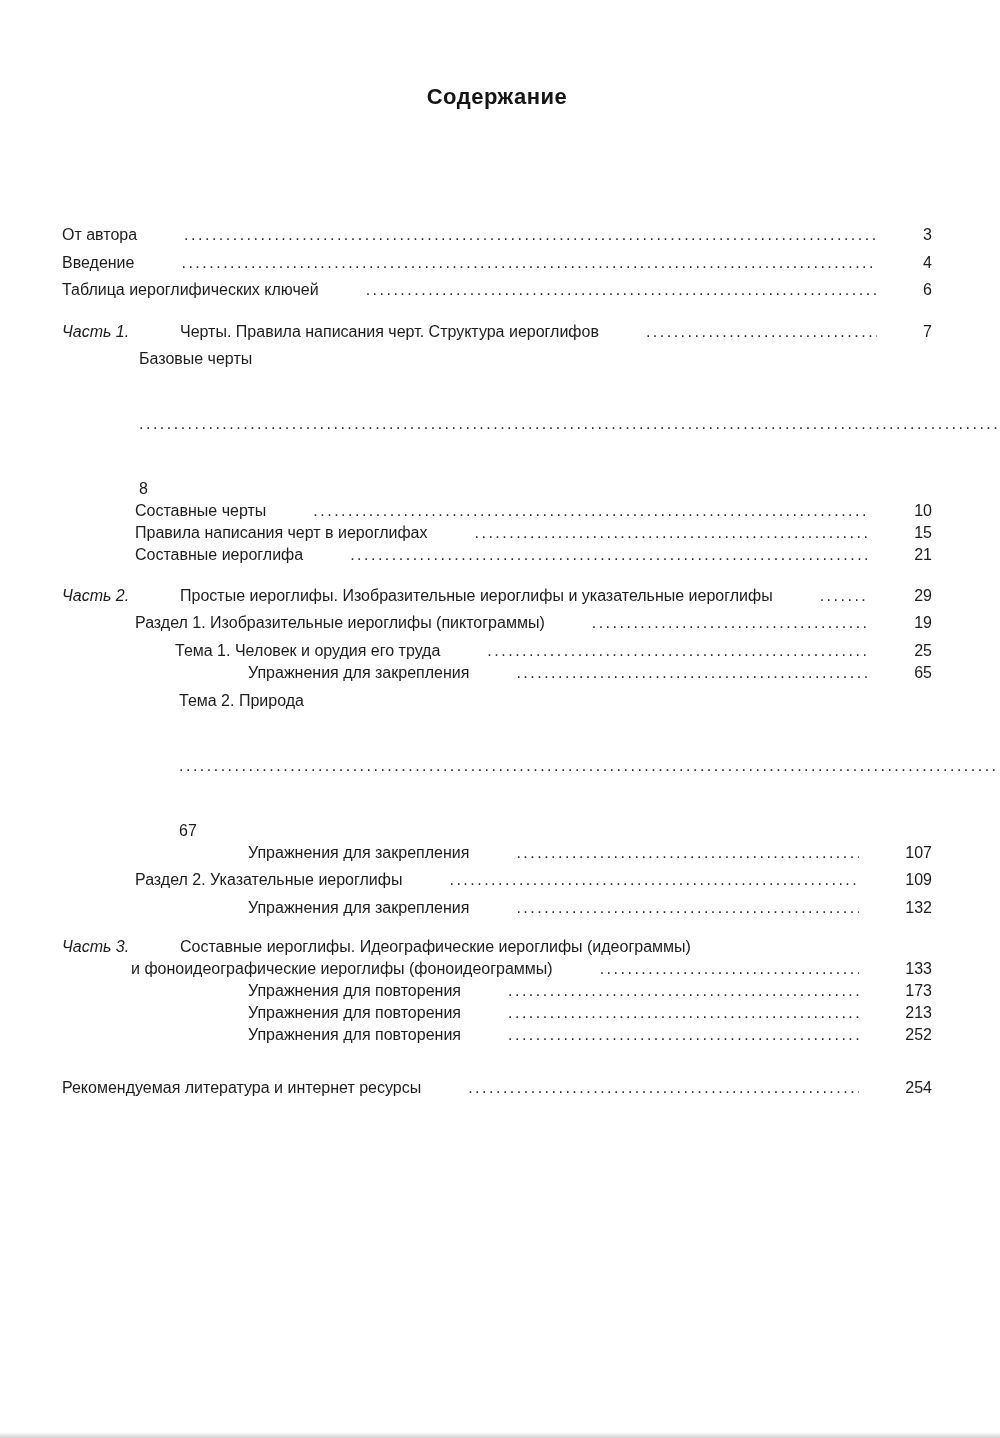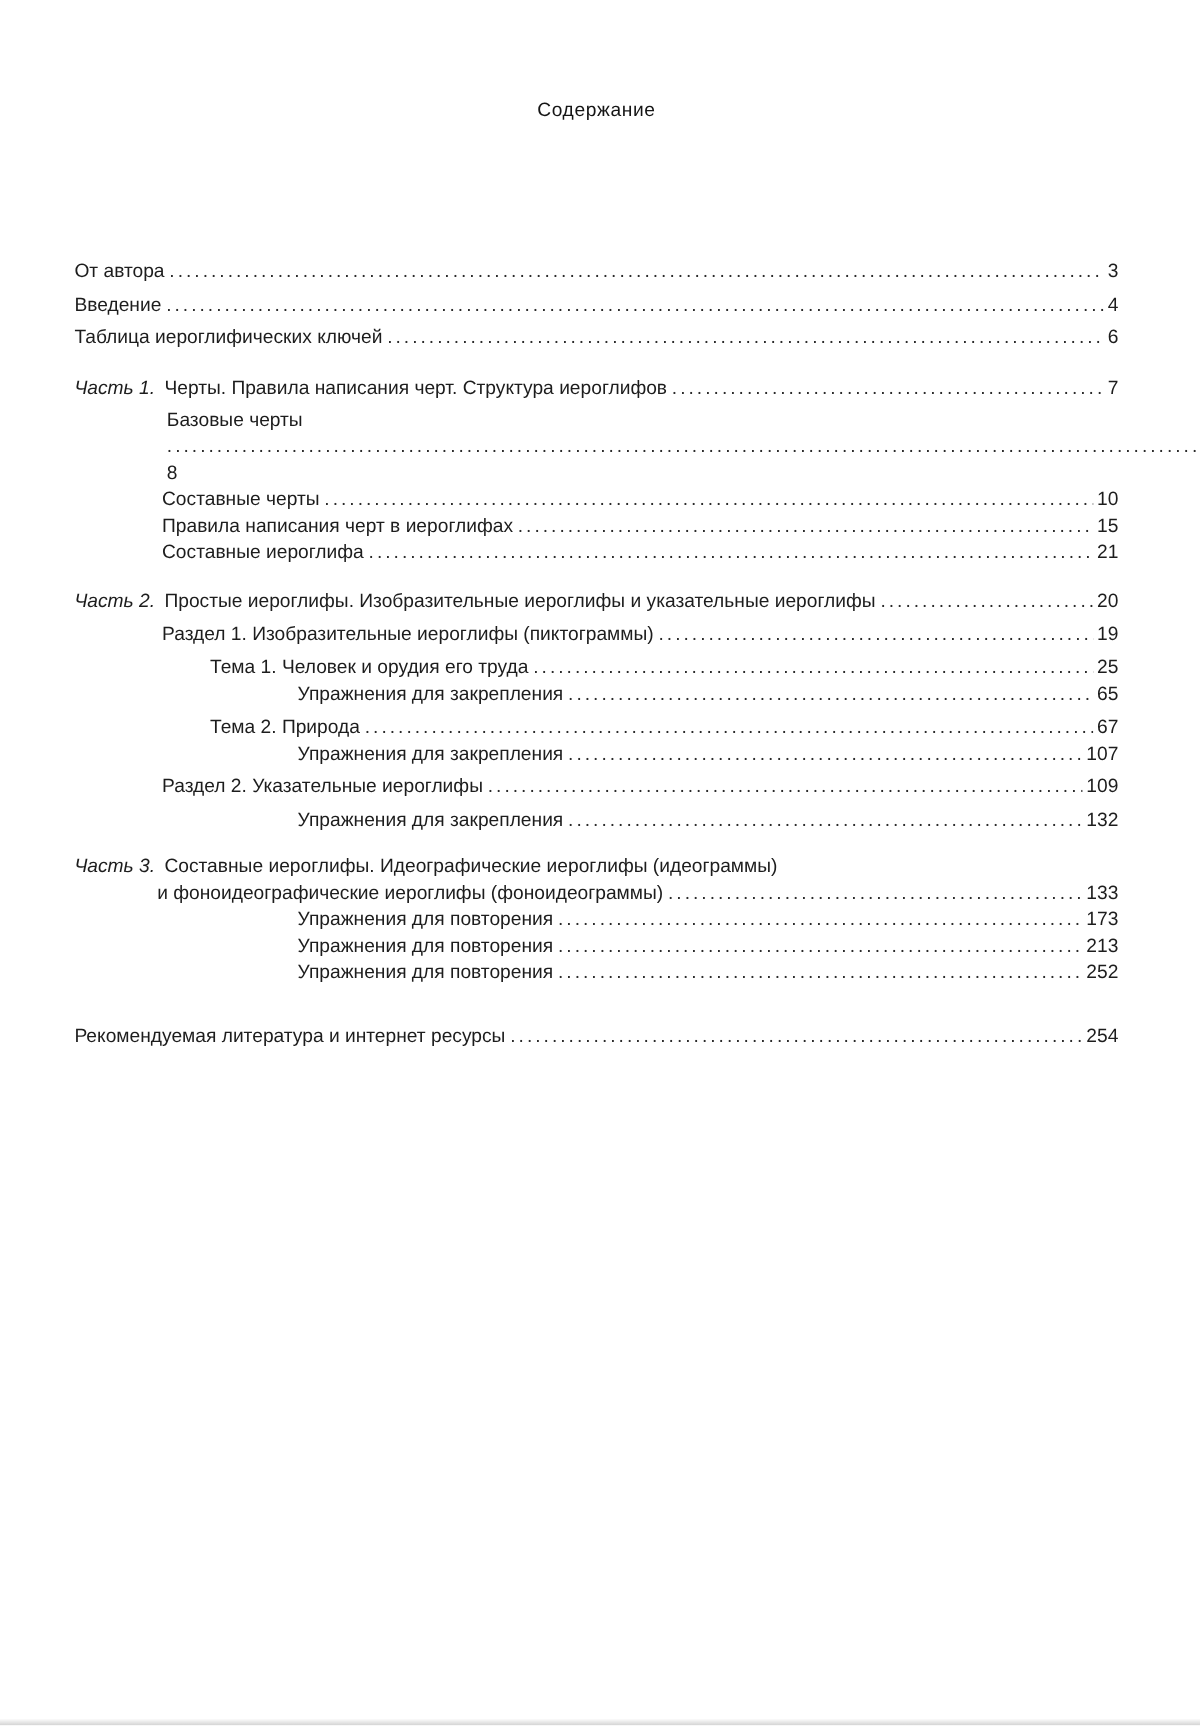--- a/index.html
+++ b/index.html
@@ -13,35 +13,36 @@
     width: 1000px;
     height: 1438px;
     background: #ffffff;
     color: #1d1d1d;
     overflow: hidden;
     box-sizing: border-box;
     padding: 84px 68px 0 62px;
   }
   .page-title {
     text-align: center;
-    font-size: 16px;
-    font-weight: normal;
+    font-size: 22px;
+    font-weight: bold;
     letter-spacing: 0.5px;
     color: #151515;
     margin: 0;
   }
   .toc {
     margin-top: 114px;
     font-size: 16px;
     line-height: 22px;
   }
   .toc-row {
     display: flex;
     align-items: baseline;
     white-space: nowrap;
+    gap: 43px;
   }
   .toc-row .prefix {
     display: inline-block;
     min-width: 75px;
     font-style: italic;
     flex: 0 0 auto;
   }
   .toc-row .label {
     flex: 0 0 auto;
   }
@@ -121,38 +122,38 @@
       </div>
       <div class="toc-row ind-1">
         <span class="label">Составные иероглифа</span>
         <span class="leader"></span>
         <span class="pagenum">21</span>
       </div>
       <div class="toc-row ind-0" style="margin-top: 19px;">
         <span class="prefix">Часть 2.</span>
         <span class="label">Простые иероглифы. Изобразительные иероглифы и указательные иероглифы</span>
         <span class="leader"></span>
-        <span class="pagenum">20</span>
+        <span class="pagenum">29</span>
       </div>
       <div class="toc-row ind-1" style="margin-top: 5px;">
         <span class="label">Раздел 1. Изобразительные иероглифы (пиктограммы)</span>
         <span class="leader"></span>
         <span class="pagenum">19</span>
       </div>
       <div class="toc-row ind-3" style="margin-top: 6px; justify-content: center;">
         <span class="label">Тема 1. Человек и орудия его труда</span>
         <span class="leader"></span>
         <span class="pagenum">25</span>
       </div>
       <div class="toc-row ind-4">
         <span class="label">Упражнения для закрепления</span>
         <span class="leader"></span>
         <span class="pagenum">65</span>
       </div>
-      <div class="toc-row ind-3" style="margin-top: 6px;">
+      <div class="toc-row ind-3" style="margin-top: 6px; flex-direction: column;">
         <span class="label">Тема 2. Природа</span>
         <span class="leader"></span>
         <span class="pagenum">67</span>
       </div>
       <div class="toc-row ind-4">
         <span class="label">Упражнения для закрепления</span>
         <span class="leader"></span>
         <span class="pagenum">107</span>
       </div>
       <div class="toc-row ind-1" style="margin-top: 5px;">

